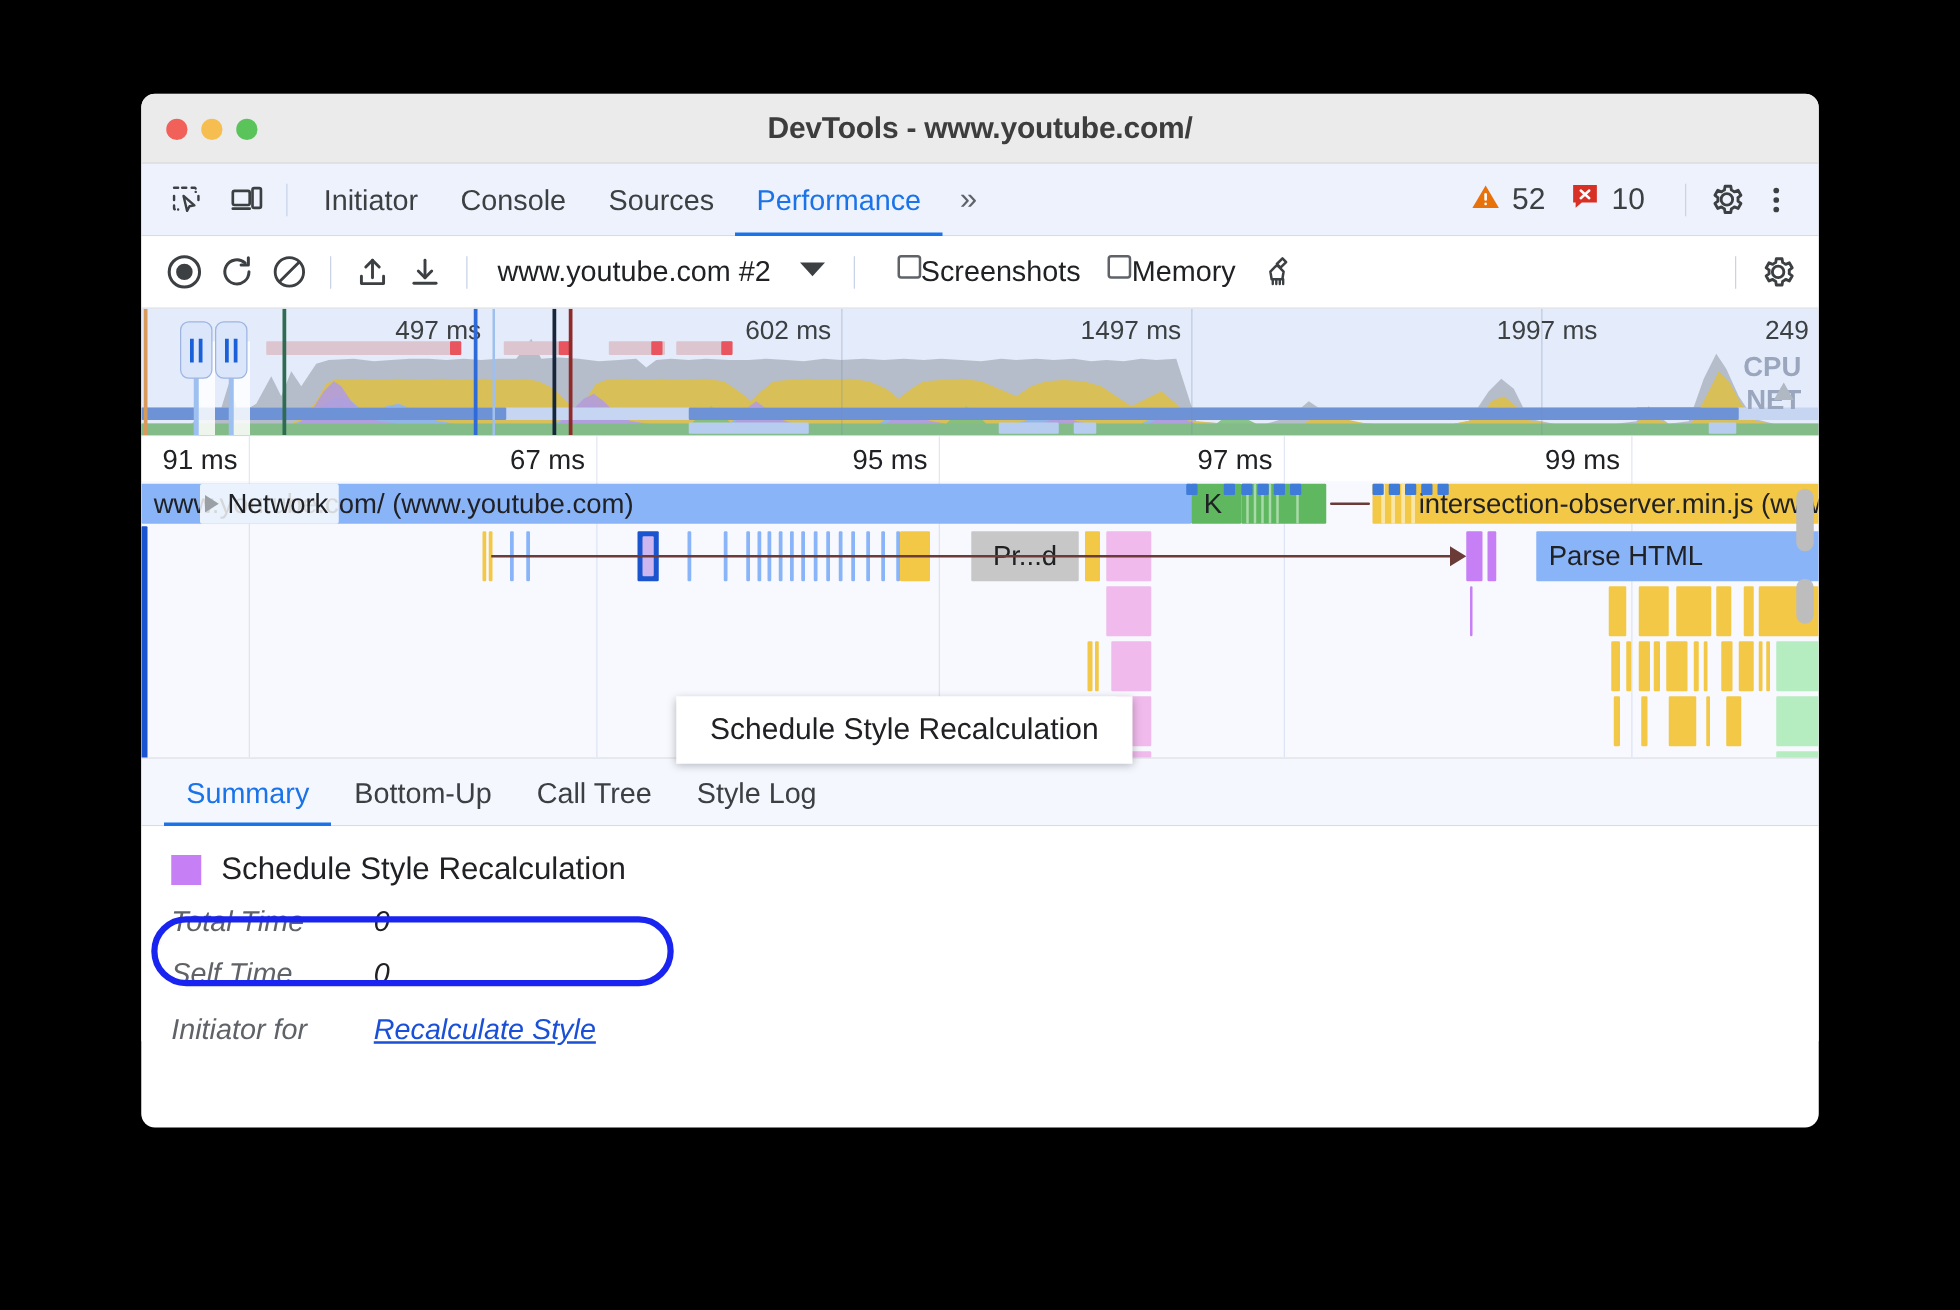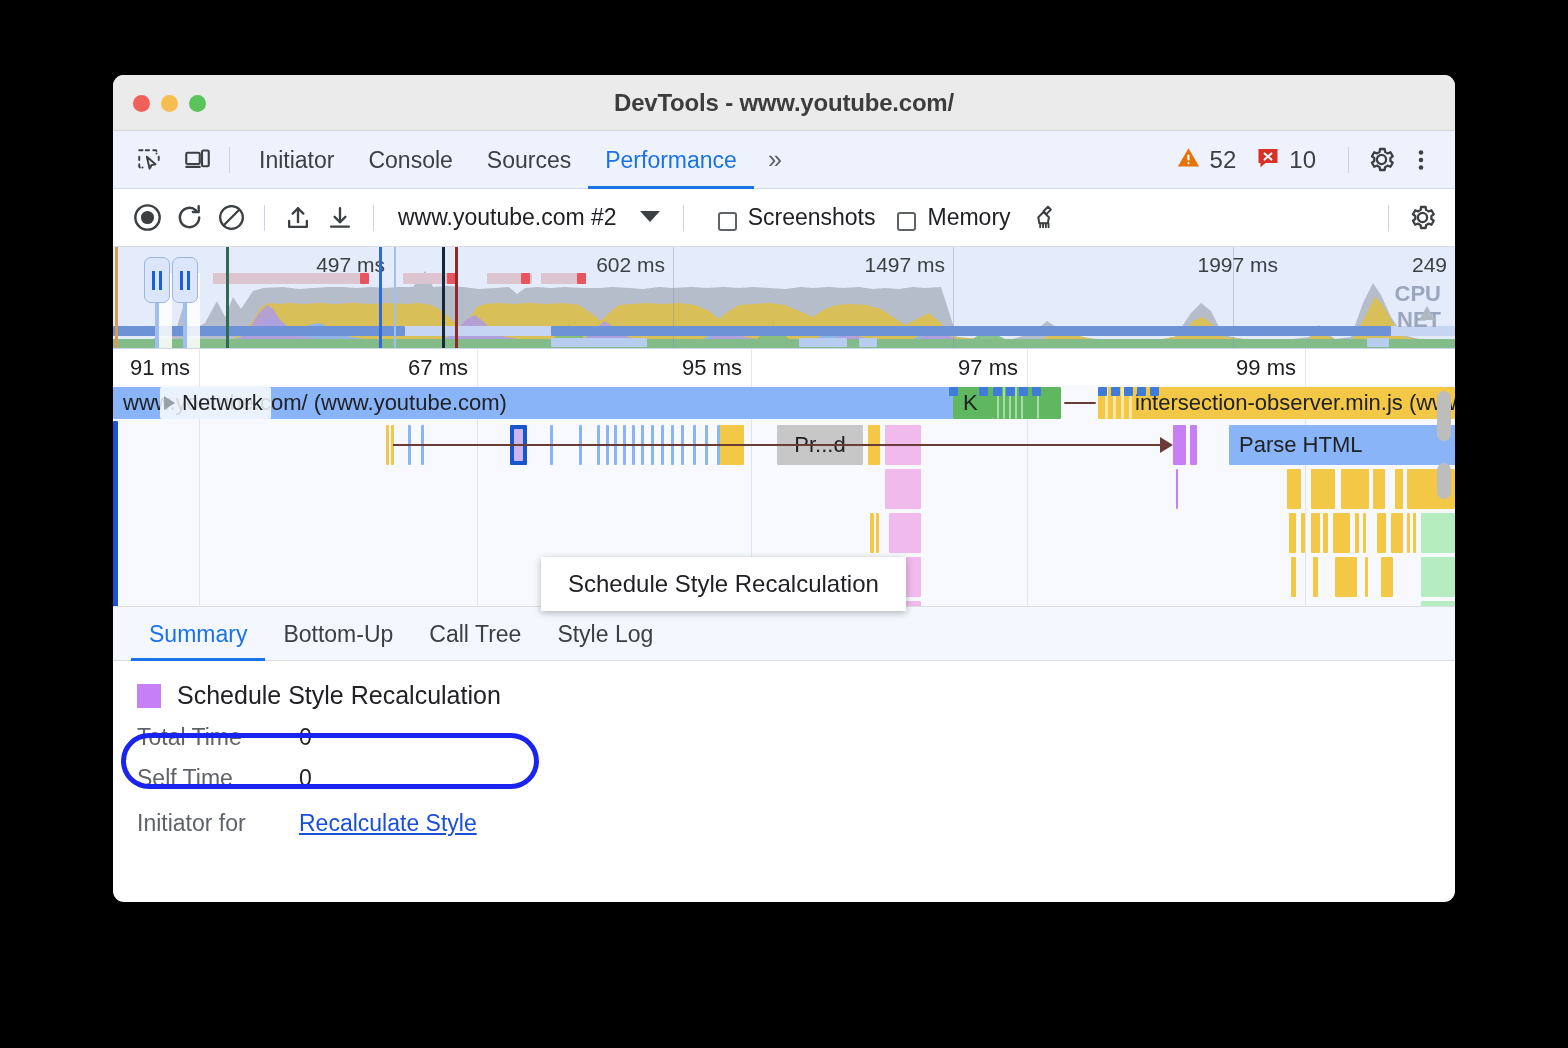--- a/index.html
+++ b/index.html
@@ -81,21 +81,21 @@
     border-bottom: 1px solid #dadce0;
     display: flex; align-items: center;
   }
   .pb-icon {
     width: 42px; height: 42px;
     display: flex; align-items: center; justify-content: center;
     color: #3c4043; cursor: pointer;
   }
   #sel-label { font-size: 23px; color: #202124; margin-left: 12px; white-space: nowrap; }
   #sel-arrow { margin-left: 22px; color: #3c4043; cursor: pointer; }
-  .chkwrap { display: flex; align-items: flex-end; gap: 11px; margin-left: 22px; cursor: pointer; }
+  .chkwrap { display: flex; align-items: flex-start; margin-left: 22px; cursor: pointer; }
   .chkbox { width: 19px; height: 19px; border: 2px solid #5f6368; border-radius: 3px; }
   .chklabel { font-size: 23px; color: #202124; }
   #pb-right { margin-left: auto; display: flex; align-items: center; padding-right: 12px; }
 
   
   #overview {
     position: relative;
     height: 102px;
     background: #e4ecfb;
     overflow: hidden;
@@ -200,21 +200,21 @@
     font-size: 23px; color: #3c4043;
     padding: 0 18px; height: 54px; line-height: 54px; cursor: pointer;
   }
   .dtab.active { color: #1a73e8; box-shadow: inset 0 -3px 0 #1a73e8; }
 
   
   #summary { position: relative; background: #ffffff; height: 172px; padding: 20px 0 0 24px; }
   #sum-title { display: flex; align-items: center; gap: 16px; }
   #sum-swatch { width: 24px; height: 24px; background: #c77ff5; }
   #sum-title-text { font-size: 25px; color: #202124; }
-  .sum-row { display: flex; align-items: baseline; margin-top: 14px; }
+  .sum-row { display: flex; align-items: baseline; margin-top: 14px; font-style: italic; }
   .sum-key { font-size: 23px; color: #5f6368; width: 162px; }
   .sum-val { font-size: 23px; color: #202124; }
   #highlight-ring {
     position: absolute;
     left: 8px; top: 72px;
     width: 418px; height: 56px;
     border: 5px solid #1a24f0;
     border-radius: 28px;
     pointer-events: none;
   }

